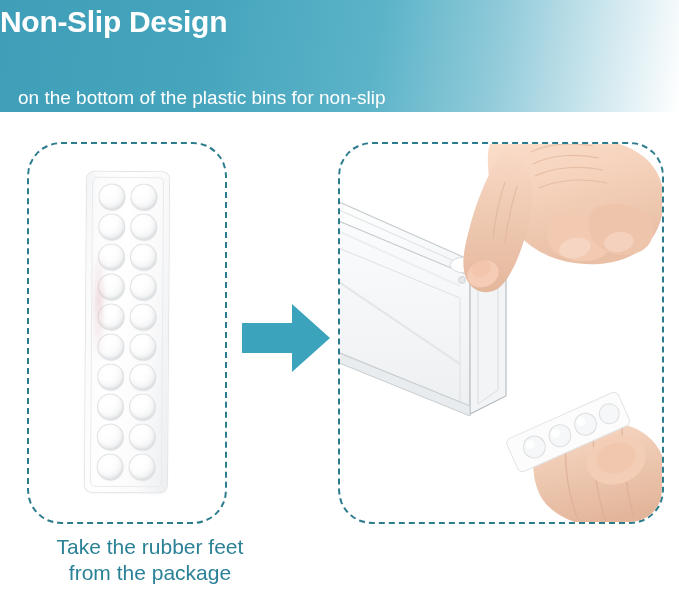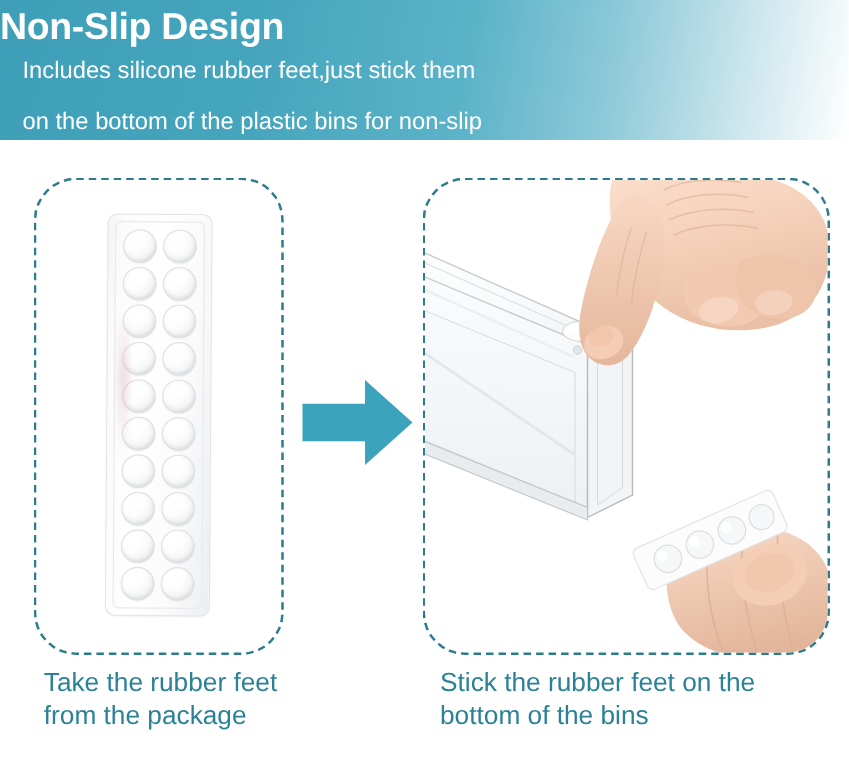--- a/index.html
+++ b/index.html
@@ -77,31 +77,30 @@
 
   
   .bin{position:absolute;left:-30px;top:20px;width:230px;height:300px;}
   .hand-top{position:absolute;left:95px;top:-6px;width:230px;height:180px;}
   .hand-bottom{position:absolute;left:148px;top:228px;width:185px;height:155px;}
 
   
   .caption{
     position:absolute;color:#2b8196;font-size:21px;line-height:26px;font-weight:400;
   }
-  .cap-left{left:35px;top:534px;width:230px;}
+  .cap-left{left:35px;top:534px;width:230px;text-align:center;}
   .cap-right{left:352px;top:534px;width:310px;}
 </style>
 </head>
 <body>
 
 <div id="root">
 
   <div class="header">
     <div class="header-title">Non-Slip Design</div>
-    <div class="header-sub">Includes silicone rubber feet,just stick them</div>
     <div class="header-sub" style="top:69px;margin-top:16px;">on the bottom of the plastic bins for non-slip</div>
   </div>
 
   <div class="panel panel-left">
     <div class="panel-inner">
       <div class="blister">
         <div class="cells">
           <div class="cell">
               <i></i>
             </div>
@@ -286,15 +285,14 @@
             <circle cx="69" cy="52" r="4.5" fill="#ffffff" opacity="0.9"></circle>
             <circle cx="97" cy="52" r="4.5" fill="#ffffff" opacity="0.9"></circle>
           </g>
         </svg>
       </div>
 
     </div>
   </div>
 
   <div class="caption cap-left">Take the rubber feet from the package</div>
-  <div class="caption cap-right">Stick the rubber feet on the bottom of the bins</div>
 
 </div>
 
 </body></html>

